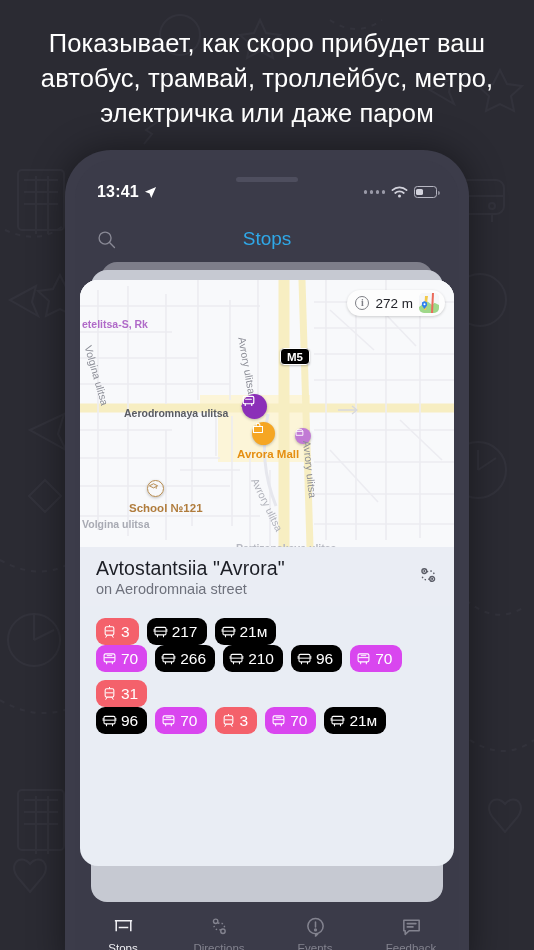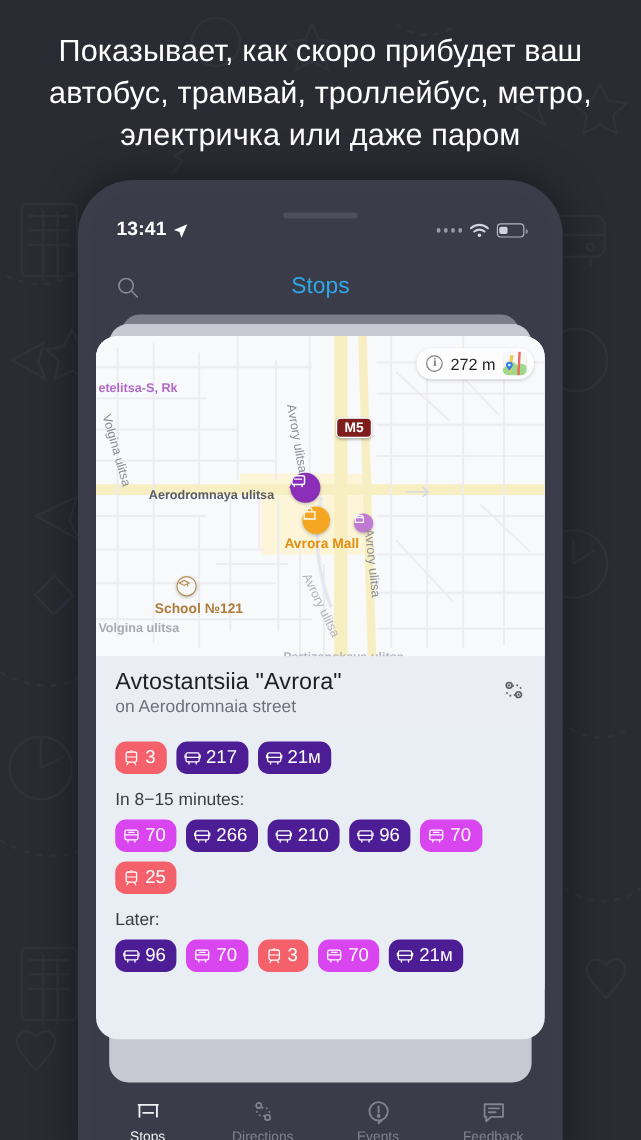--- a/index.html
+++ b/index.html
@@ -133,21 +133,21 @@
     color:#7d7e85;font-size:10px;font-weight:700;line-height:12px;text-align:center;
     font-family:"Liberation Serif", serif;
   }
   .amaps {
     width: 20px;height: 20px;border-radius: 5px;overflow:hidden;position:relative;
     background:#f2f3f5;
   }
 
   .m-badge {
     position:absolute; left: 200px; top: 68px;
-    background:#7f1d1d; color:#fff; font-size: 11.5px; font-weight:700;
+    background:#000000; color:#fff; font-size: 11.5px; font-weight:700;
     border:1.6px solid #fff; border-radius:4px; padding:1.5px 6px;
     box-shadow: 0 1px 2px rgba(0,0,0,.25);
   }
   .marker {
     position:absolute; width: 23px; height: 23px; border-radius: 50%;
     display:flex;align-items:center;justify-content:center;
     box-shadow: 0 1px 3px rgba(0,0,0,.25);
   }
   .mk-stop { left: 162px; top: 114px; background:#8b2fb8; width: 25px; height: 25px; }
   .mk-stop::before{
@@ -187,21 +187,21 @@
   .arrivals { padding: 12px 16px 14px; background:#e9edf4; }
   .sect-label { font-size: 14.5px; color: #3a3c45; margin: 2px 0 8px; }
   .sect-label.nt { margin-top: 14px; }
   .chips { display: flex; flex-wrap: wrap; gap: 8px; }
   .chip {
     display:inline-flex; align-items:center; gap:4px;
     height: 27px; border-radius: 9px; padding: 0 9px 0 6px;
     color:#fff; font-size: 15.5px; font-weight:400;
   }
   .chip.red    { background: #f4616b; }
-  .chip.orange { background: #4c1d95; }
+  .chip.orange { background: #000000; }
   .chip.green  { background: #d946ef; }
   .chip svg { display:block; }
 
   
   .tabbar {
     position: absolute; bottom: 0; left: 0; width: 384px; height: 62px;
     background: #3b3b49;
     display: flex; align-items: flex-start; padding-top: 7px;
   }
   .tab { flex:1; display:flex; flex-direction:column; align-items:center; gap:4px; }
@@ -429,21 +429,20 @@
               <svg width="15" height="15" viewBox="0 0 18 18">
                 <path d="M4 4h10c1 0 1.6.7 1.6 1.7v5.6c0 1-.6 1.7-1.6 1.7H4c-1 0-1.6-.7-1.6-1.7V5.7C2.4 4.7 3 4 4 4z" fill="none" stroke="#fff" stroke-width="1.3"></path>
                 <path d="M2.6 8.6h12.8" stroke="#fff" stroke-width="1.2"></path>
                 <path d="M5.4 13.4v1.8M12.6 13.4v1.8" stroke="#fff" stroke-width="1.3" stroke-linecap="round"></path>
                 <path d="M1.4 6.4v2.6M16.6 6.4v2.6" stroke="#fff" stroke-width="1.2" stroke-linecap="round"></path>
               </svg>
               <b style="font-weight:400">21м</b>
             </span>
           </div>
 
-          <div class="sect-label nt">In 8−15 minutes:</div>
           <div class="chips">
             <span class="chip green">
               <svg width="15" height="15" viewBox="0 0 18 18">
                 <path d="M4.2 3.4h9.6c1 0 1.7.8 1.7 1.8v6c0 1-.7 1.8-1.7 1.8H4.2c-1 0-1.7-.8-1.7-1.8v-6c0-1 .7-1.8 1.7-1.8z" fill="none" stroke="#fff" stroke-width="1.3"></path>
                 <path d="M2.8 8h12.4" stroke="#fff" stroke-width="1.2"></path>
                 <path d="M5.6 13.4v1.8M12.4 13.4v1.8" stroke="#fff" stroke-width="1.3" stroke-linecap="round"></path>
                 <path d="M6.2 5.6h5.6" stroke="#fff" stroke-width="1.1" stroke-linecap="round"></path>
               </svg>
               <b style="font-weight:400">70</b>
             </span>
@@ -483,25 +482,24 @@
               </svg>
               <b style="font-weight:400">70</b>
             </span>
             <span class="chip red">
               <svg width="15" height="15" viewBox="0 0 18 18">
                 <path d="M9 1.2v2" stroke="#fff" stroke-width="1.2" fill="none"></path>
                 <path d="M5.6 3.2h6.8c1.1 0 1.8.8 1.8 1.9v6.4c0 1-.7 1.8-1.8 1.8H5.6c-1.1 0-1.8-.8-1.8-1.8V5.1c0-1.1.7-1.9 1.8-1.9z" fill="none" stroke="#fff" stroke-width="1.3"></path>
                 <path d="M4.4 8.2h9.2" stroke="#fff" stroke-width="1.2"></path>
                 <path d="M6 13.6l-1.4 2.4M12 13.6l1.4 2.4" stroke="#fff" stroke-width="1.2" stroke-linecap="round"></path>
               </svg>
-              <b style="font-weight:400">25</b>
-            </span>
-          </div>
-
-          <div class="sect-label nt">Later:</div>
+              <b style="font-weight:400">31</b>
+            </span>
+          </div>
+
           <div class="chips">
             <span class="chip orange">
               <svg width="15" height="15" viewBox="0 0 18 18">
                 <path d="M4 4h10c1 0 1.6.7 1.6 1.7v5.6c0 1-.6 1.7-1.6 1.7H4c-1 0-1.6-.7-1.6-1.7V5.7C2.4 4.7 3 4 4 4z" fill="none" stroke="#fff" stroke-width="1.3"></path>
                 <path d="M2.6 8.6h12.8" stroke="#fff" stroke-width="1.2"></path>
                 <path d="M5.4 13.4v1.8M12.6 13.4v1.8" stroke="#fff" stroke-width="1.3" stroke-linecap="round"></path>
                 <path d="M1.4 6.4v2.6M16.6 6.4v2.6" stroke="#fff" stroke-width="1.2" stroke-linecap="round"></path>
               </svg>
               <b style="font-weight:400">96</b>
             </span>

